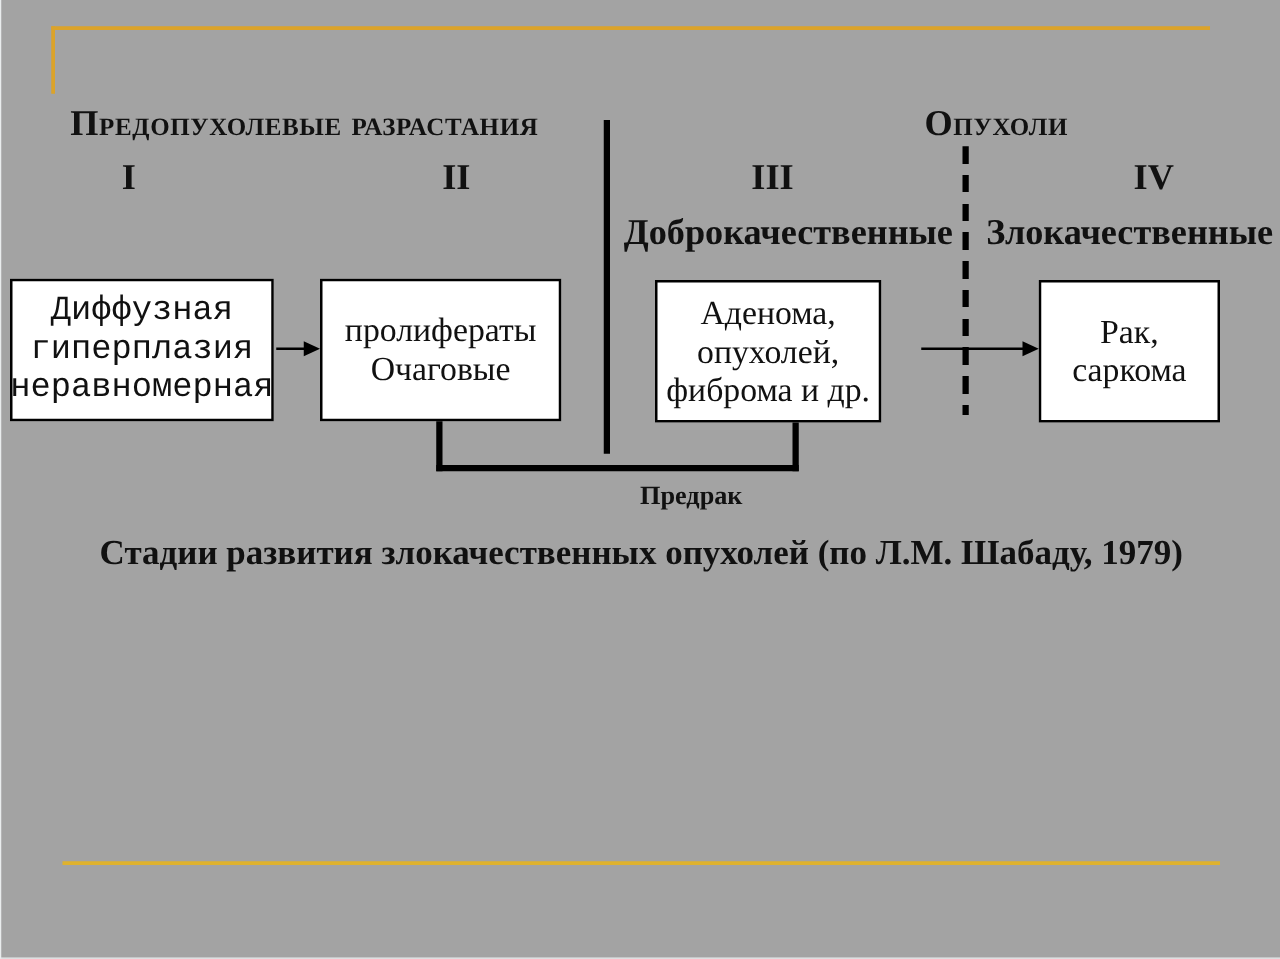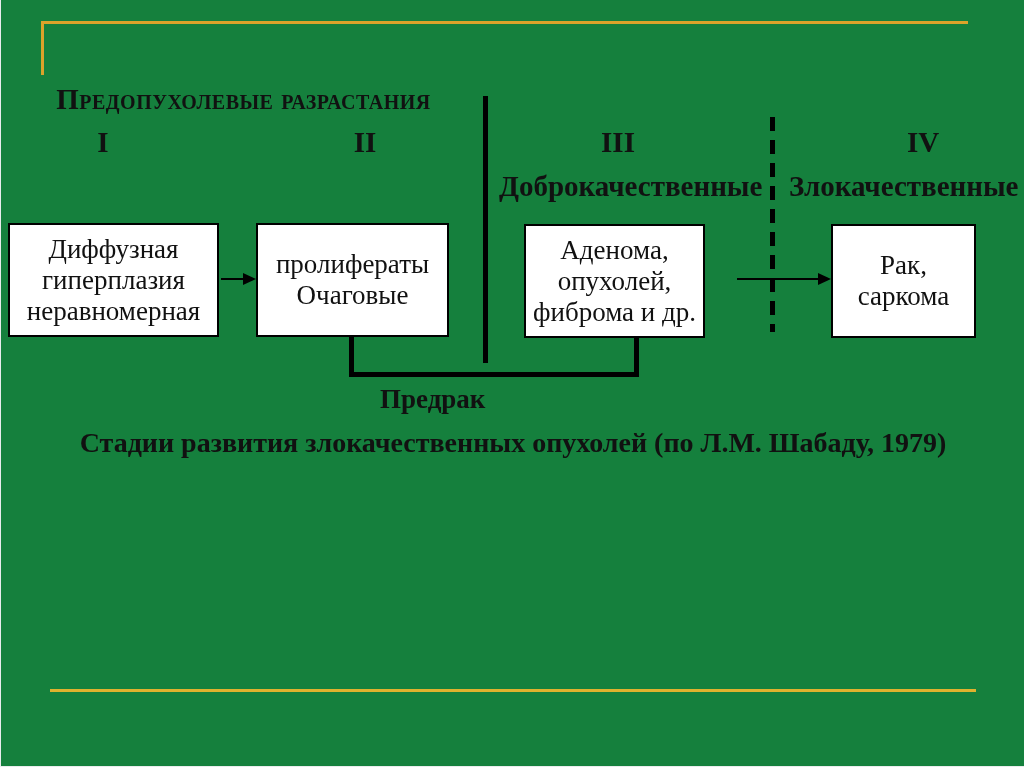--- a/index.html
+++ b/index.html
@@ -1,18 +1,18 @@
 <!DOCTYPE html>
 <html><head>
 <meta charset="utf-8">
 <style>
   html,body{margin:0;padding:0;background:#ffffff;}
   body{width:1024px;height:767px;position:relative;overflow:hidden;
        font-family:"Liberation Serif","DejaVu Serif",serif;color:#111;}
-  .slide{position:absolute;inset:0;background:#15803d;
+  .slide{position:absolute;inset:0;background:#a3a3a3;
          border-left:1px solid #e9eced;border-bottom:1px solid #e9eced;}
   .abs{position:absolute;}
   
   .accent-top-h{left:40px;top:21px;width:927px;height:3px;background:#dba32a;}
   .accent-top-v{left:40px;top:21px;width:3px;height:54px;background:#dba32a;}
   .accent-bottom{left:49px;top:689px;width:926px;height:3px;background:#dfb22e;}
   
   .hdr{font-weight:bold;font-variant:small-caps;font-size:29px;line-height:1.05;
        text-align:center;letter-spacing:0.5px;}
   .hdr-left{left:40px;top:84px;width:405px;}
@@ -23,49 +23,50 @@
   .sub-benign{left:498px;width:266px;}
   .sub-malign{left:788px;width:230px;}
   
   .divider-solid{left:482px;top:96px;width:5px;height:267px;background:#000;}
   .divider-dashed{left:769px;top:117px;width:5px;height:215px;
       background:repeating-linear-gradient(to bottom,#000 0 14px,transparent 14px 23px);}
   
   .node{box-sizing:border-box;border:2px solid #000;background:#fff;
         display:flex;flex-direction:column;align-items:center;justify-content:center;
         font-size:27px;line-height:31px;text-align:center;}
-  .node-1{left:7px;top:223px;width:211px;height:114px;}
+  .node-1{left:7px;top:223px;width:211px;height:114px;font-family:Liberation Mono, monospace;}
   .node-2{left:255px;top:223px;width:193px;height:114px;}
   .node-3{left:523px;top:224px;width:181px;height:114px;}
   .node-4{left:830px;top:224px;width:145px;height:114px;}
   
   .arrow-line{height:2px;background:#000;top:278px;}
   .arrow-head{width:0;height:0;border-top:6px solid transparent;
       border-bottom:6px solid transparent;border-left:13px solid #000;top:273px;}
   .a1-line{left:220px;width:23px;}  .a1-head{left:242px;}
   .a2-line{left:736px;width:82px;}  .a2-head{left:817px;}
   
   .bracket-leg{width:5px;background:#000;}
   .leg-left{left:348px;top:337px;height:40px;}
   .leg-right{left:633px;top:338px;height:39px;}
   .bracket-bar{left:348px;top:372px;width:290px;height:5px;background:#000;}
-  .bracket-label{left:379px;top:386px;width:200px;text-align:left;
-      font-weight:bold;font-size:27px;line-height:1;}
+  .bracket-label{left:393px;top:386px;width:200px;text-align:right;
+      font-weight:bold;font-size:21px;line-height:1;}
   .caption{left:32px;top:428px;width:960px;text-align:center;
       font-weight:bold;font-size:28px;line-height:1.1;}
 </style>
 </head>
 <body>
 
 <div class="slide">
 
   <div class="abs accent-top-h"></div>
   <div class="abs accent-top-v"></div>
 
   <div class="abs hdr hdr-left">Предопухолевые разрастания</div>
+  <div class="abs hdr hdr-right">Опухоли</div>
 
   <div class="abs numeral num-1">I</div>
   <div class="abs numeral num-2">II</div>
   <div class="abs numeral num-3">III</div>
   <div class="abs numeral num-4">IV</div>
 
   <div class="abs sublabel sub-benign">Доброкачественные</div>
   <div class="abs sublabel sub-malign">Злокачественные</div>
 
   <div class="abs divider-solid"></div>

